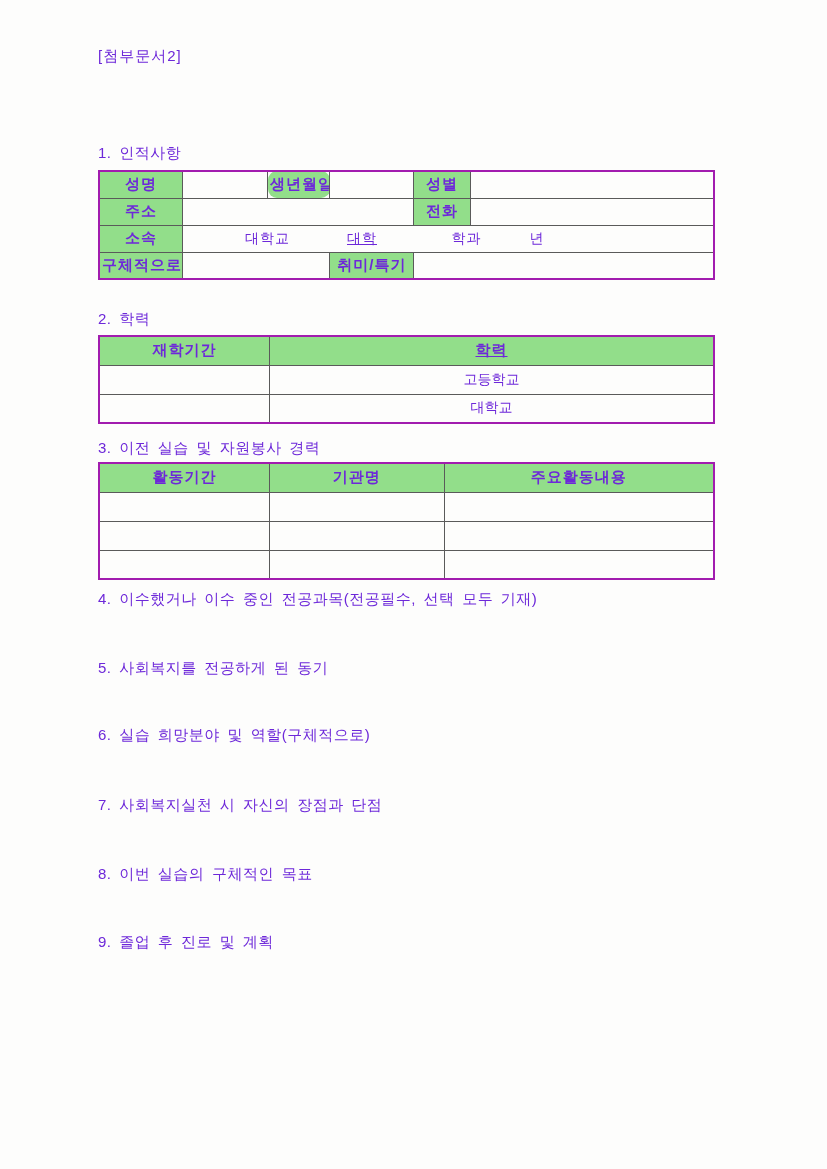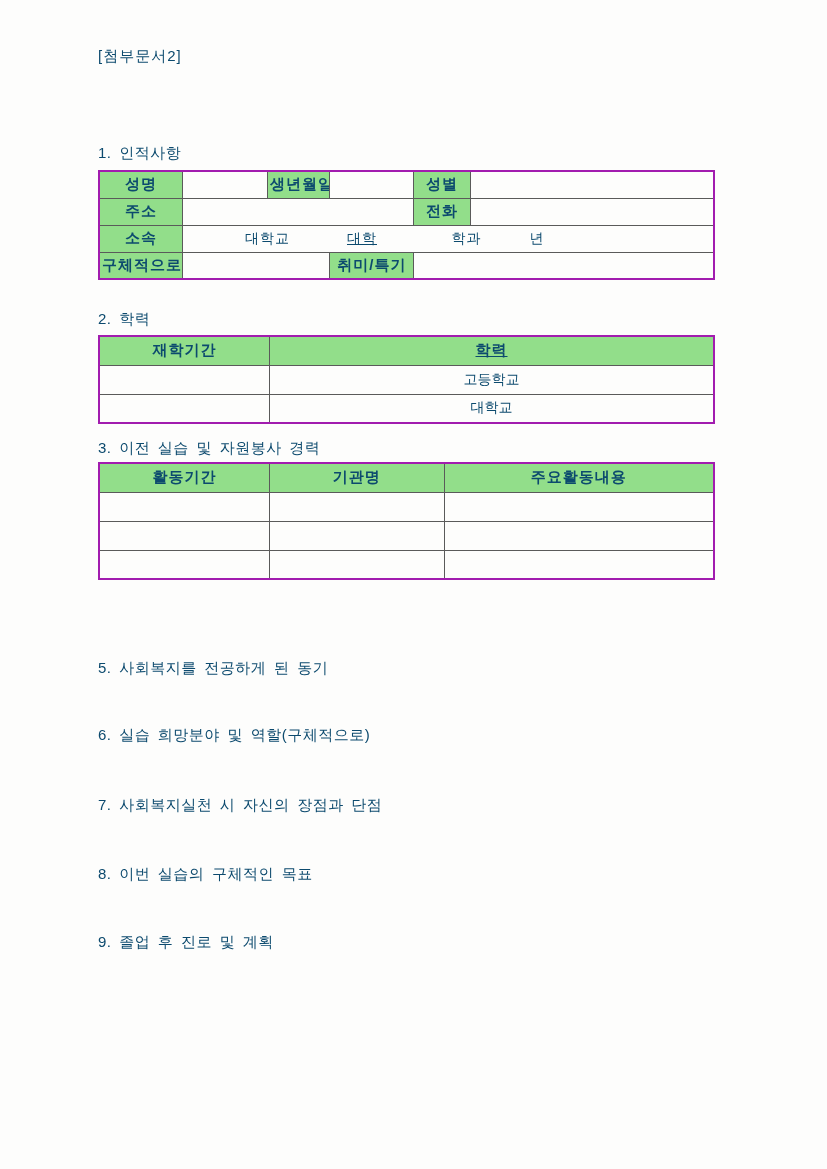--- a/index.html
+++ b/index.html
@@ -1,21 +1,21 @@
 <!DOCTYPE html>
 <html><head>
 <meta charset="utf-8">
 <style>
   html,body{margin:0;padding:0;background:#e8e8e8;}
   .page{
     position:relative;
     width:827px;height:1169px;
     background:#fdfdfc;
     font-family:"Liberation Sans","DejaVu Sans",sans-serif;
-    color:#0c4a6e;
+    color:#6d28d9;
     overflow:hidden;
   }
   .attachment{
     position:absolute;left:98px;top:47px;
     font-size:15px;letter-spacing:1px;
   }
   .doc-title{
     position:absolute;left:0;right:0;top:76px;
     text-align:center;
     font-size:30px;font-weight:bold;letter-spacing:3px;
@@ -72,21 +72,21 @@
         <col style="width:85px">
         <col style="width:62px">
       <col style="width:84px">
         <col style="width:56px">
         <col style="width:243px">
     </colgroup>
     <tbody>
         <tr>
       <td class="hl" style="background: rgb(146, 222, 138);">성명</td>
       <td></td>
-      <td class="hl" style="background: rgb(146, 222, 138);">생년월일</td>
+      <td class="hl" style="background: rgb(146, 222, 138); border-radius: 9px;">생년월일</td>
       <td></td>
       <td class="hl" style="background: rgb(146, 222, 138); margin-top: 34px;">성별</td>
       <td></td>
     </tr>
     <tr>
       <td class="hl" style="background: rgb(146, 222, 138);">주소</td>
       <td colspan="3"></td>
       <td class="hl" style="background: rgb(146, 222, 138);">전화</td>
       <td></td>
     </tr>
@@ -156,19 +156,20 @@
       <td></td>
     </tr>
     <tr>
       <td></td>
       <td></td>
       <td></td>
     </tr>
   </tbody>
     </table>
 
+  <div class="q-item" style="top:590px">4. 이수했거나 이수 중인 전공과목(전공필수, 선택 모두 기재)</div>
   <div class="q-item" style="top:659px">5. 사회복지를 전공하게 된 동기</div>
   <div class="q-item" style="top:726px">6. 실습 희망분야 및 역할(구체적으로)</div>
   <div class="q-item" style="top:796px">7. 사회복지실천 시 자신의 장점과 단점</div>
   <div class="q-item" style="top:865px">8. 이번 실습의 구체적인 목표</div>
   <div class="q-item" style="top:933px">9. 졸업 후 진로 및 계획</div>
 
 </div>
 
 </body></html>

